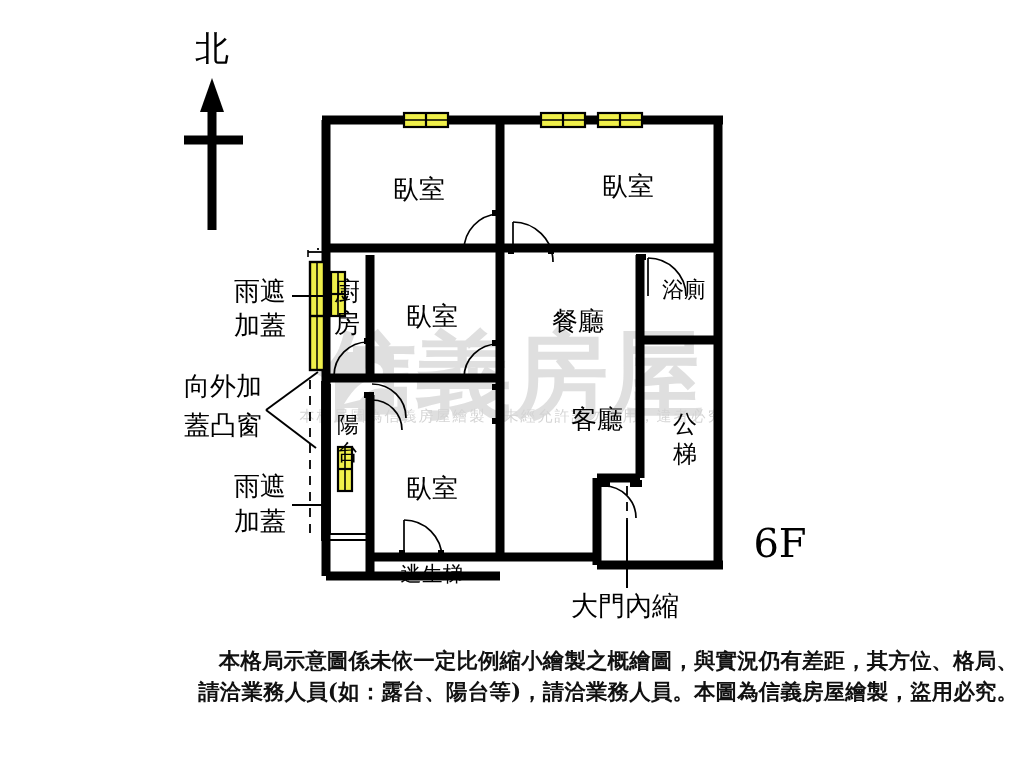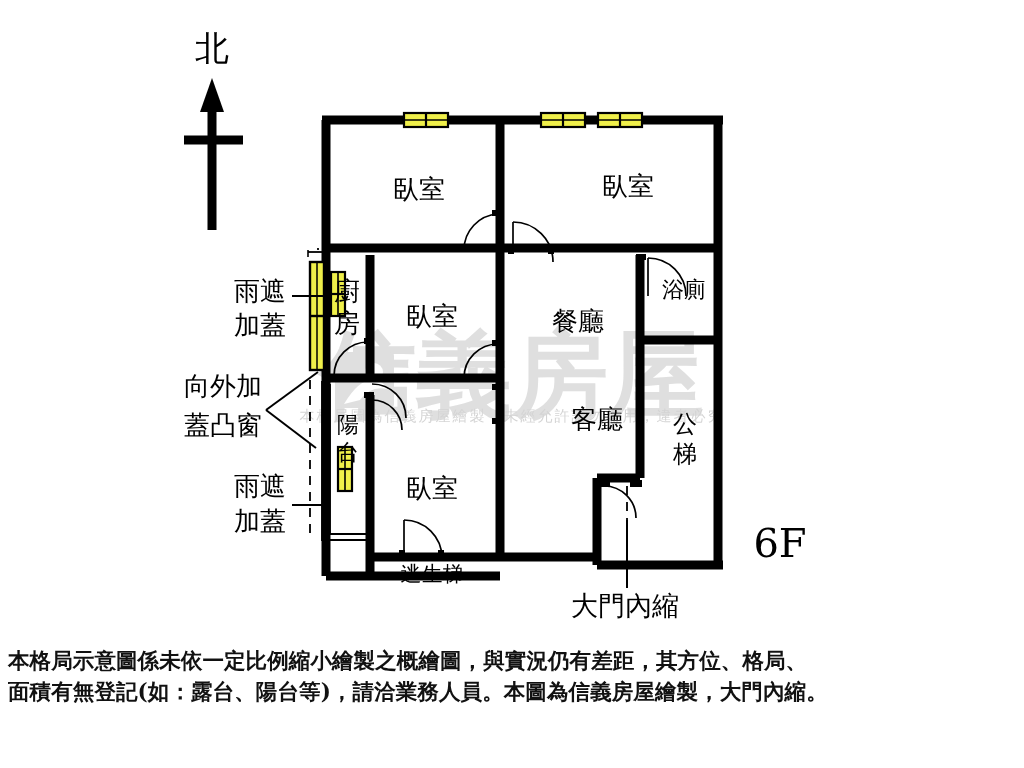--- a/index.html
+++ b/index.html
@@ -38,20 +38,21 @@
     position: absolute;
     left: 8px;
     top: 645px;
     width: 1010px;
     font-family: "DejaVu Serif", "Liberation Serif", serif;
     font-size: 21.5px;
     line-height: 31px;
     letter-spacing: 0.1px;
     color: #111111;
     font-weight: 600;
+    text-align: right;
   }
   .disclaimer div { white-space: nowrap; }
 </style>
 </head>
 <body>
 
 <div id="root">
 
   <svg id="plan-svg" viewBox="0 0 1024 768">
     <defs>
@@ -249,16 +250,16 @@
       <text id="ann-3-l1" class="cn" x="625" y="615" font-size="27" text-anchor="middle">大門內縮</text>
     </g>
 
     <text id="txt-compass" class="cn" x="212" y="60" font-size="34" text-anchor="middle" fill="#000">北</text>
 
     <text id="txt-floor" class="serif" x="780" y="557" font-size="40" text-anchor="middle" fill="#000">6F</text>
   </svg>
 
   <div class="disclaimer">
     <div>本格局示意圖係未依一定比例縮小繪製之概繪圖，與實況仍有差距，其方位、格局、</div>
-    <div>面積有無登記(如：露台、陽台等)，請洽業務人員。本圖為信義房屋繪製，大門內縮。</div>
+    <div>請洽業務人員(如：露台、陽台等)，請洽業務人員。本圖為信義房屋繪製，盜用必究。</div>
   </div>
 
 </div>
 
 </body></html>

